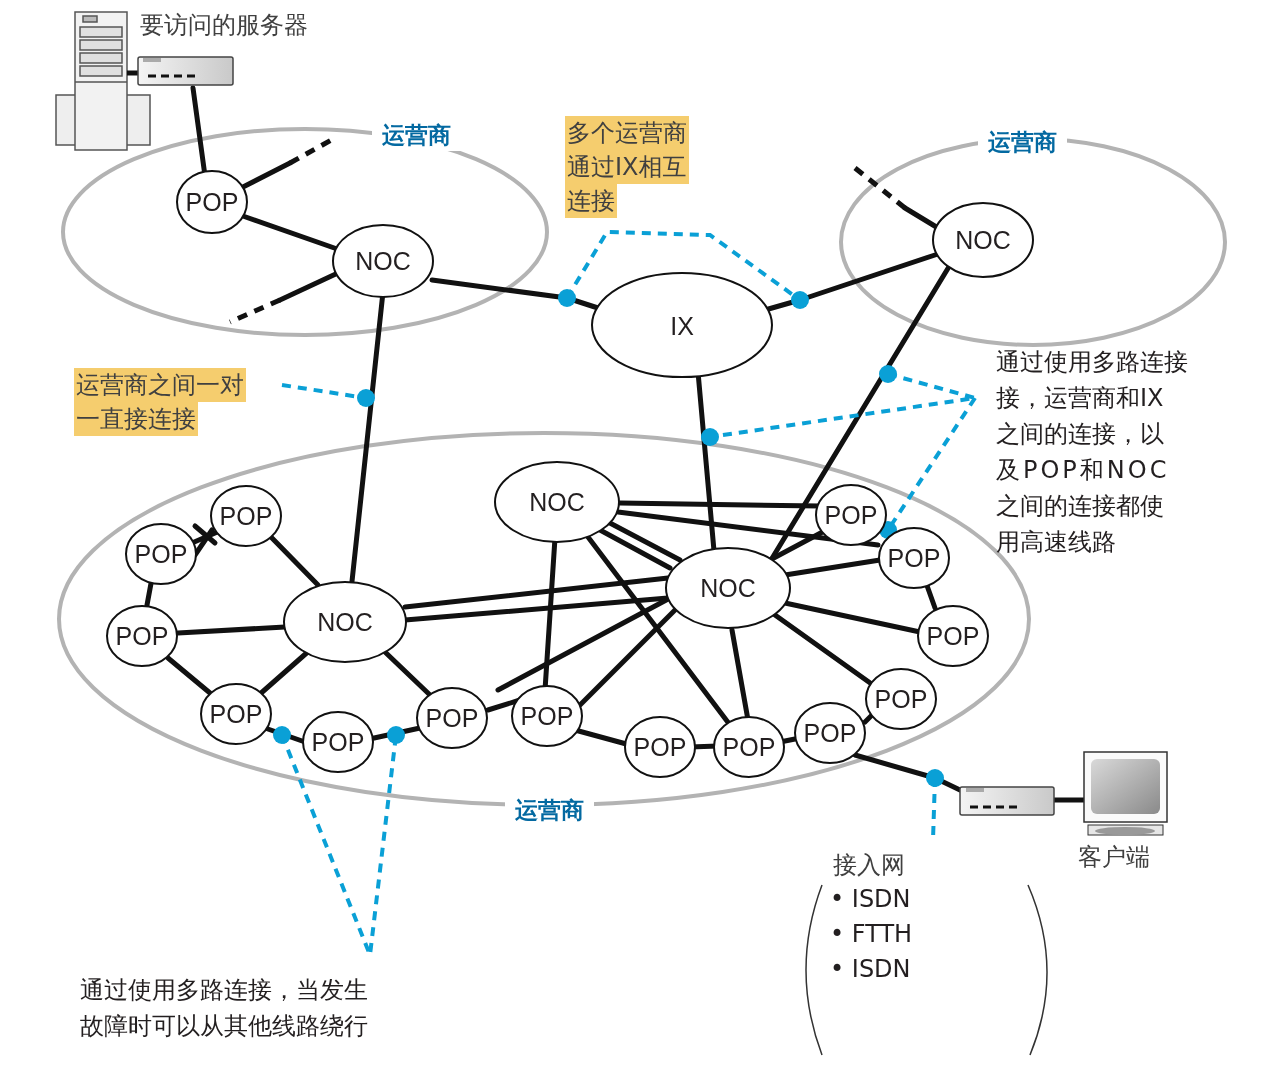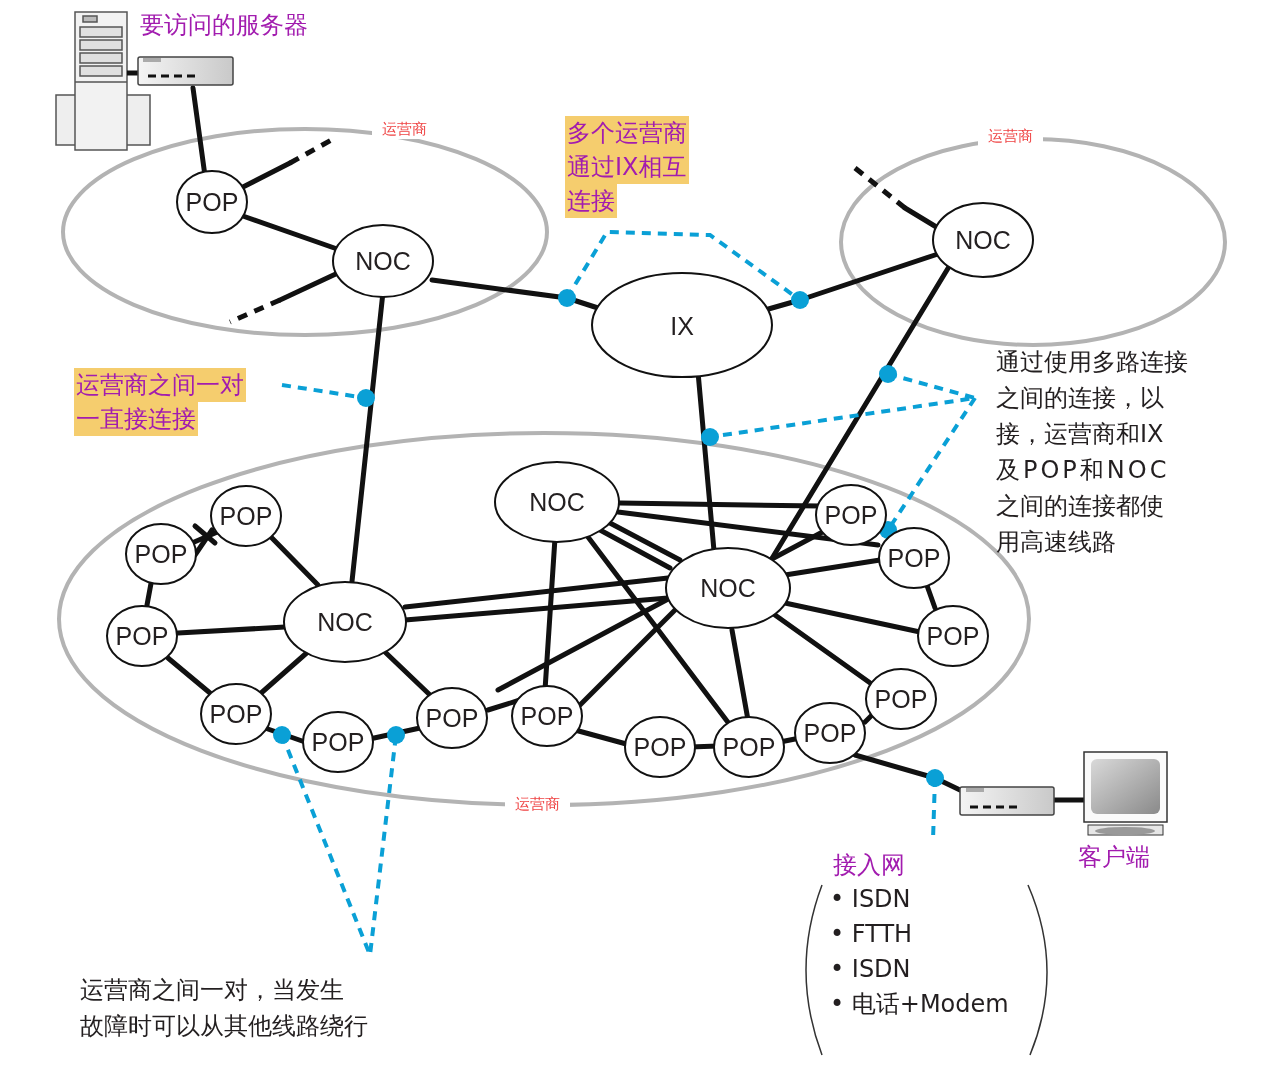--- a/index.html
+++ b/index.html
@@ -1,21 +1,21 @@
 <!DOCTYPE html>
 <html><head>
 <meta charset="utf-8">
 <style>
   html, body { margin:0; padding:0; background:#ffffff; }
   body { width:1265px; height:1080px; position:relative; overflow:hidden;
          font-family:"DejaVu Sans","Liberation Sans",sans-serif; color:#231f20; }
   #diagram { position:absolute; left:0; top:0; }
-  .lbl { position:absolute; font-size:24px; line-height:34px; white-space:nowrap; color:#a21caf; }
+  .lbl { position:absolute; font-size:24px; line-height:34px; white-space:nowrap; color:#404040; }
   .hl { background:#f5cd6e; padding:0 2px; }
-  .region-title { position:absolute; font-size:15px; font-weight:normal; background:#fff; padding:0 10px; color:#ef4444; }
+  .region-title { position:absolute; font-size:23px; font-weight:bold; background:#fff; padding:0 10px; color:#0369a1; }
   .node-text { font-family:"Liberation Sans","DejaVu Sans",sans-serif; font-size:25px; fill:#231f20; }
   .access-list { position:absolute; left:830px; top:882px; font-size:24px; line-height:35px; }
   .access-list div { white-space:nowrap; }
 </style>
 </head>
 <body>
 
 <svg id="diagram" width="1265" height="1080" viewBox="0 0 1265 1080">
   <defs>
     <linearGradient id="boxg" x1="0" y1="0" x2="1" y2="0">
@@ -259,33 +259,32 @@
   <div class="lbl hl" style="position:static; display:inline-block;">连接</div>
 </div>
 
 <div style="position:absolute; left:74px; top:368px;">
   <div class="lbl hl" style="position:static; display:inline-block;">运营商之间一对</div><br>
   <div class="lbl hl" style="position:static; display:inline-block;">一直接连接</div>
 </div>
 
 <div style="position:absolute; left:996px; top:344px; font-size:24px; line-height:36px;">
   <div>通过使用多路连接</div>
+  <div>接，运营商和IX</div>
   <div>之间的连接，以</div>
-  <div>接，运营商和IX</div>
   <div style="letter-spacing:3px;">及POP和NOC</div>
   <div>之间的连接都使</div>
   <div>用高速线路</div>
 </div>
 
 <div style="position:absolute; left:80px; top:972px; font-size:24px; line-height:36px;">
-  <div>运营商之间一对，当发生</div>
+  <div>通过使用多路连接，当发生</div>
   <div>故障时可以从其他线路绕行</div>
 </div>
 
 <div class="lbl" style="left:833px; top:848px;font-family:Liberation Serif, serif;">接入网</div>
 <div class="access-list">
   <div>• <span>ISDN</span></div>
   <div>• <span>FTTH</span></div>
   <div>• <span>ISDN</span></div>
-  <div>• <span>电话+Modem</span></div>
 </div>
 
 <div class="lbl" style="left:1078px; top:840px;">客户端</div>
 
 </body></html>

